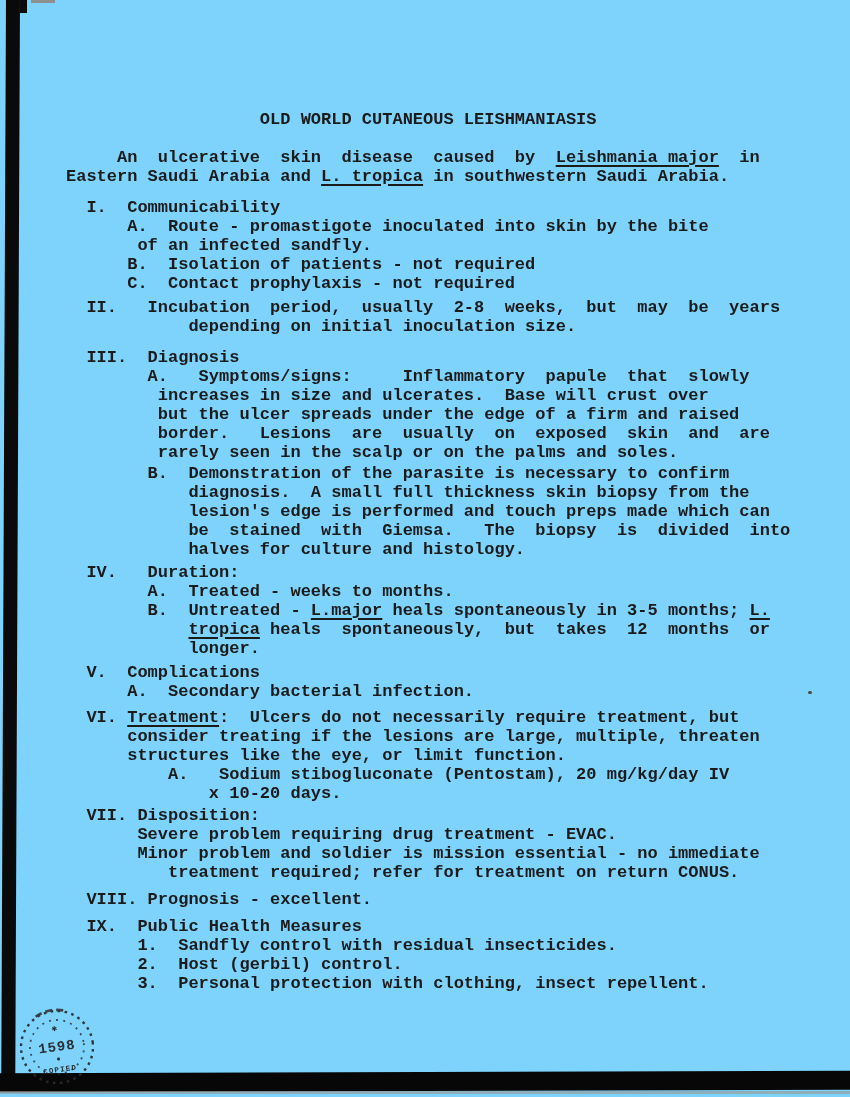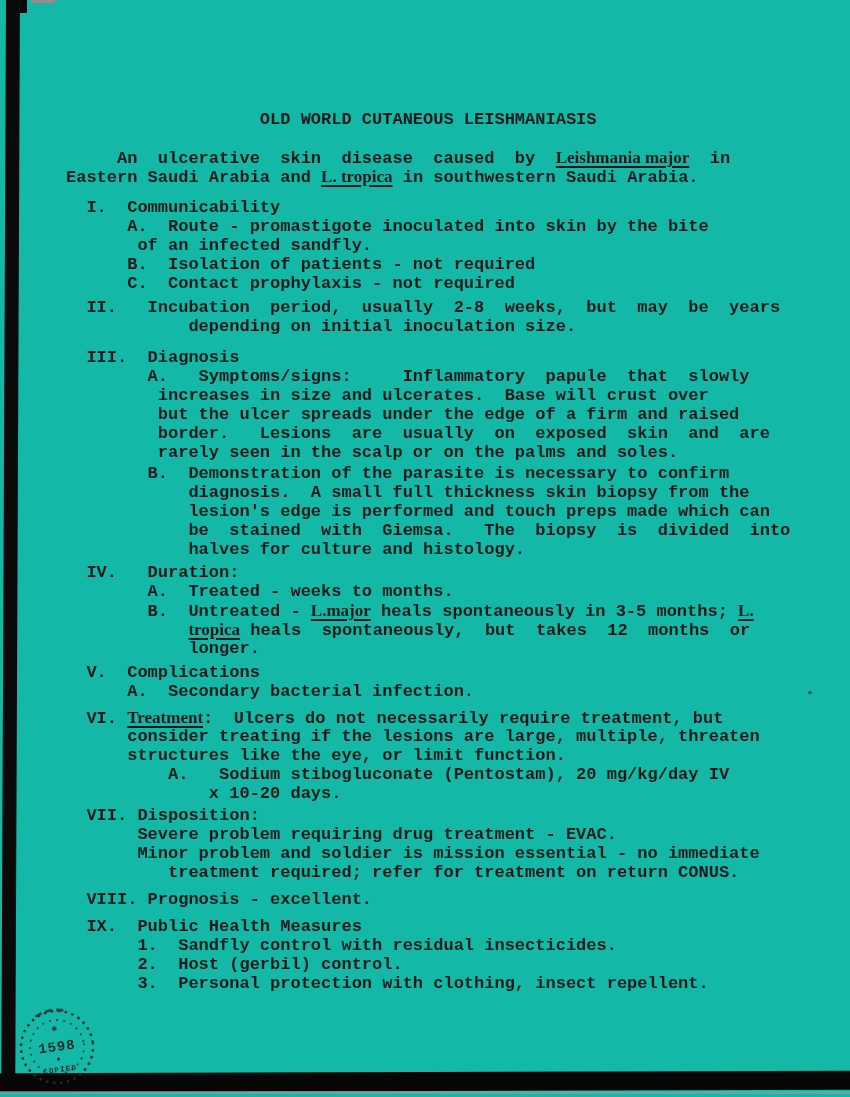--- a/index.html
+++ b/index.html
@@ -1,21 +1,21 @@
 <!DOCTYPE html>
 <html><head>
 <meta charset="utf-8">
 <style>
   html,body{margin:0;padding:0;}
   body{
     width:850px;height:1097px;position:relative;overflow:hidden;
     background:#fdfdfc;
     font-family:"Liberation Mono","DejaVu Sans Mono",monospace;
   }
-  .paper{position:absolute;inset:0;background:#14b8a6;}
+  .paper{position:absolute;inset:0;background:#7dd3fc;}
   
   .edge-left{
     position:absolute;left:6px;top:-4px;width:14px;height:1086px;
     background:#0a0a0a;transform:rotate(0.25deg);transform-origin:top left;
     border-radius:2px;
   }
   .edge-left-notch{
     position:absolute;left:20px;top:0;width:7px;height:13px;background:#0a0a0a;
   }
   .top-mark{
@@ -37,21 +37,20 @@
   .doc{
     position:absolute;left:66px;top:110px;width:760px;
     font:700 17px/19px "Liberation Mono","DejaVu Sans Mono",monospace;
     color:#1b1b1b;white-space:pre;letter-spacing:0;
   }
   .ln{height:19px;}
   .u{
     text-decoration:underline;
     text-decoration-thickness:2px;
     text-underline-offset:3px;
-    font-family:Liberation Serif, serif;
   }
   
   .stamp{
     position:absolute;left:14px;top:1004px;width:86px;height:86px;
     transform:rotate(-8deg);opacity:.92;
   }
   .stamp text{
     font-family:"Liberation Mono","DejaVu Sans Mono",monospace;
     fill:#222;
   }

